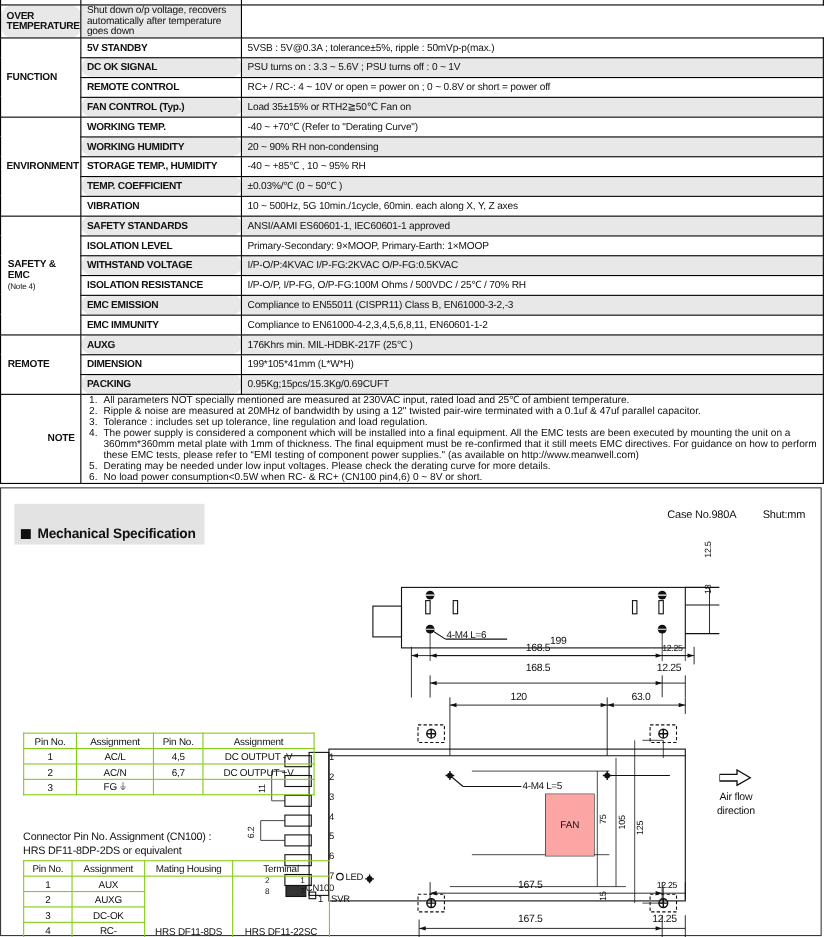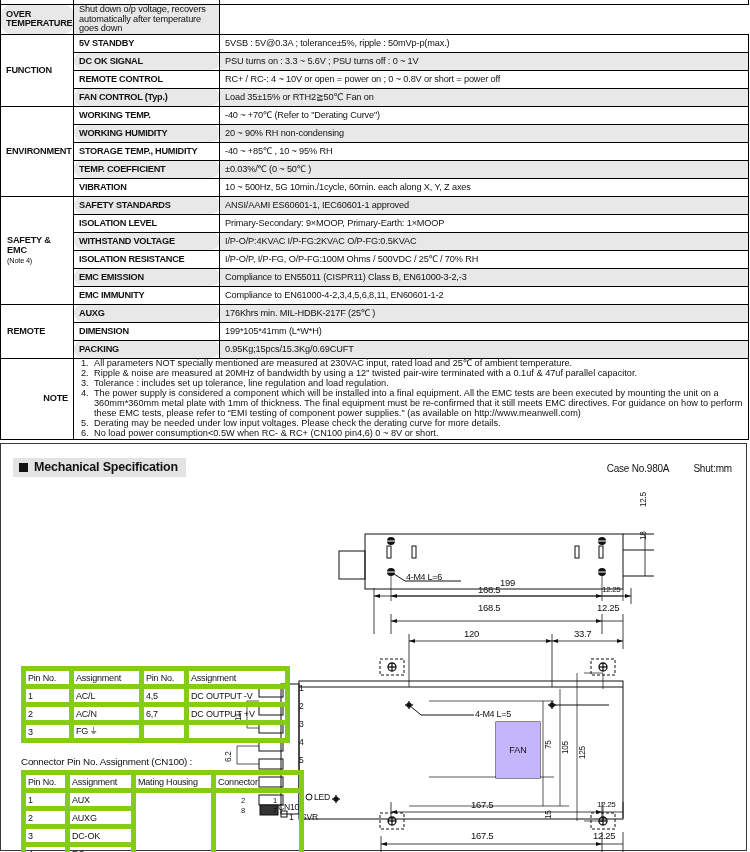--- a/index.html
+++ b/index.html
@@ -99,21 +99,21 @@
     height: 408px;
     border: 1px solid #3a3a3a;
     box-sizing: border-box;
     background: #fff;
   }
   .mech-title {
     position: absolute;
     left: 12px;
     top: 14px;
     background: #e3e3e3;
-    padding: 2px 8px 3px 6px;
+    padding: 20px 8px 3px 6px;
     font-size: 12.5px;
     font-weight: bold;
     letter-spacing: -0.2px;
     display: flex;
     align-items: center;
     gap: 6px;
   }
   .mech-title .sq {
     width: 9px;
     height: 9px;
@@ -149,34 +149,34 @@
     font-size: 9.8px;
     margin-bottom: 2px;
     letter-spacing: -0.2px;
     line-height: 1.25;
   }
   table.pin {
     border-collapse: collapse;
     table-layout: fixed;
   }
   table.pin td, table.pin th {
-    border: 5px solid #84cc16;
+    border: 1px solid #84cc16;
     font-size: 9px;
     font-weight: normal;
-    text-align: left;
+    text-align: center;
     height: 13px;
     padding: 0 2px;
     letter-spacing: -0.2px;
   }
   table.pin th { font-size: 9px; }
 
   .fan-box {
     position: absolute;
     border: 1px solid #111;
-    background: #c4b5fd;
+    background: #fca5a5;
     font-size: 9px;
     display: flex;
     align-items: center;
     justify-content: center;
   }
   .airflow {
     position: absolute;
     font-size: 9.6px;
     text-align: center;
     line-height: 1.3;
@@ -500,21 +500,21 @@
         </g>
     </g>
     <g fill="#111">
       <circle cx="400" cy="76" r="2.6"></circle>
         <circle cx="543" cy="76" r="2.6"></circle>
         <circle cx="327" cy="170" r="2.6"></circle>
     </g>
   </svg>
 
   <div class="dimtxt" style="left:463px; top:184px; font-size:9.5px;">120</div>
-  <div class="dimtxt" style="left:573px; top:184px; font-size:9.5px;">33.7</div>
+  <div class="dimtxt" style="left:573px; top:184px; font-size:9.5px;">63.0</div>
   <div class="dimtxt" style="left:474px; top:265px; font-size:9px;">4-M4 L=5</div>
   <div class="dimtxt vert" style="left:543px; top:305px;">75</div>
   <div class="dimtxt vert" style="left:560px; top:310px;">105</div>
   <div class="dimtxt vert" style="left:577px; top:315px;">125</div>
   <div class="dimtxt vert" style="left:543px; top:375px;">15</div>
   <div class="dimtxt vert" style="left:233px; top:277px;">11</div>
   <div class="dimtxt vert" style="left:223px; top:318px;">6.2</div>
 
   <div class="label-sm" style="left:298px; top:239px;">1</div>
   <div class="label-sm" style="left:298px; top:257px;">2</div>
@@ -530,20 +530,27 @@
   <div class="label-sm" style="left:288px; top:368px;">1</div>
   <div class="label-sm vert-lbl" style="left:240px; top:352px; font-size:7.5px;">2</div>
   <div class="label-sm vert-lbl" style="left:240px; top:362px; font-size:7.5px;">8</div>
   <div class="label-sm vert-lbl" style="left:272px; top:352px; font-size:7.5px;">1</div>
   <div class="label-sm vert-lbl" style="left:272px; top:362px; font-size:7.5px;">7</div>
 
   <div class="fan-box" style="left:495px; top:278px; width:44px; height:56px; border:none;">
     <span>FAN</span>
   </div>
 
+  <div class="airflow" style="left:625px; top:255px; width:86px;">
+    <svg width="30" height="16" viewBox="0 0 30 16">
+      <polygon points="0,5 16,5 16,1 28,8 16,15 16,11 0,11" fill="none" stroke="#111" stroke-width="1.2"></polygon>
+    </svg>
+    <div>Air flow</div>
+    <div>direction</div>
+  </div>
 
   <svg class="draw" style="left:8px; top:352px;" width="735" height="56" viewBox="0 0 735 56">
     <g stroke="#111" fill="none" stroke-width="0.8">
       <line x1="382" y1="16" x2="593" y2="16"></line>
       <line x1="593" y1="16" x2="614" y2="16"></line>
       <line x1="382" y1="6" x2="382" y2="22"></line>
       <line x1="593" y1="6" x2="593" y2="22"></line>
       <line x1="614" y1="6" x2="614" y2="22"></line>
 
       <line x1="372" y1="48" x2="593" y2="48"></line>
@@ -597,34 +604,35 @@
           <td></td>
           <td></td>
         </tr>
       </tbody>
     </table>
   </div>
 
   <div class="pin-wrap" style="left:20px; top:312px;">
     <div class="pin-heading">
       <div>Connector Pin No. Assignment (CN100) :</div>
+      <div>HRS DF11-8DP-2DS or equivalent</div>
     </div>
     <table class="pin">
       <colgroup>
           <col style="width:44px">
           <col style="width:66px">
           <col style="width:80px">
           <col style="width:88px">
         </colgroup>
       <tbody>
         <tr>
           <th>Pin No.</th>
           <th>Assignment</th>
           <th>Mating Housing</th>
-          <th>Connector</th>
+          <th>Terminal</th>
         </tr>
         <tr>
           <td>1</td>
           <td>AUX</td>
           <td rowspan="4" style="vertical-align:bottom;">HRS DF11-8DS</td>
           <td rowspan="4" style="vertical-align:bottom;">HRS DF11-22SC</td>
         </tr>
         <tr>
           <td>2</td>
           <td>AUXG</td>

